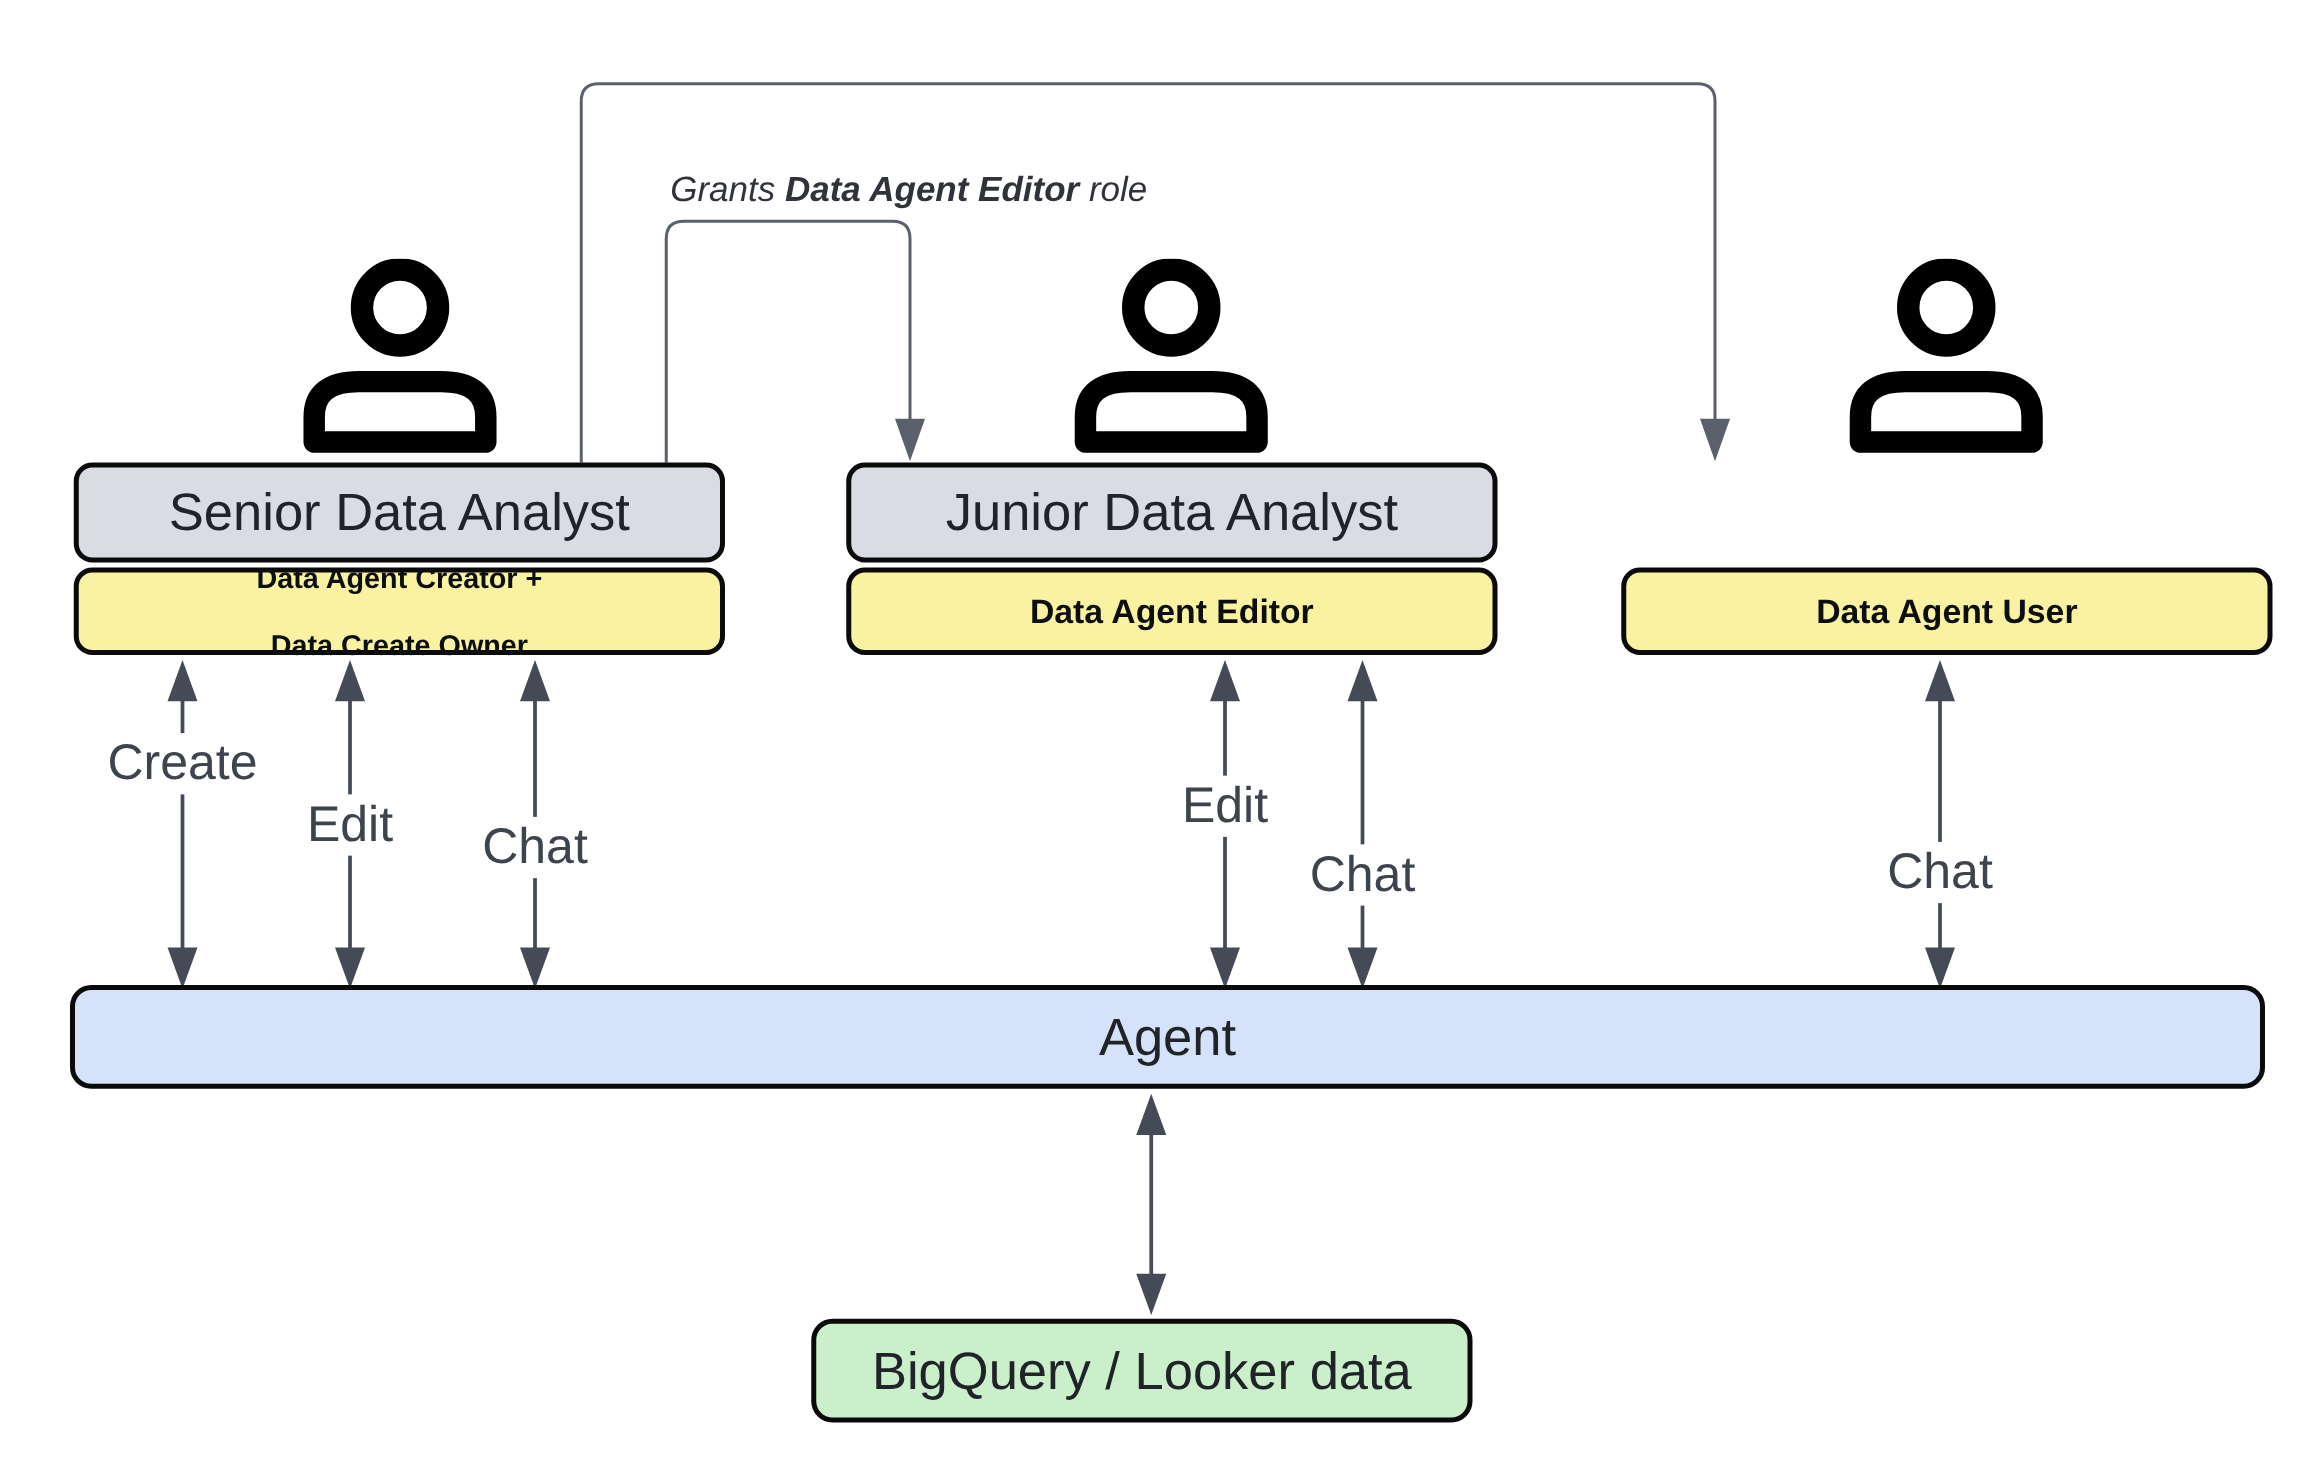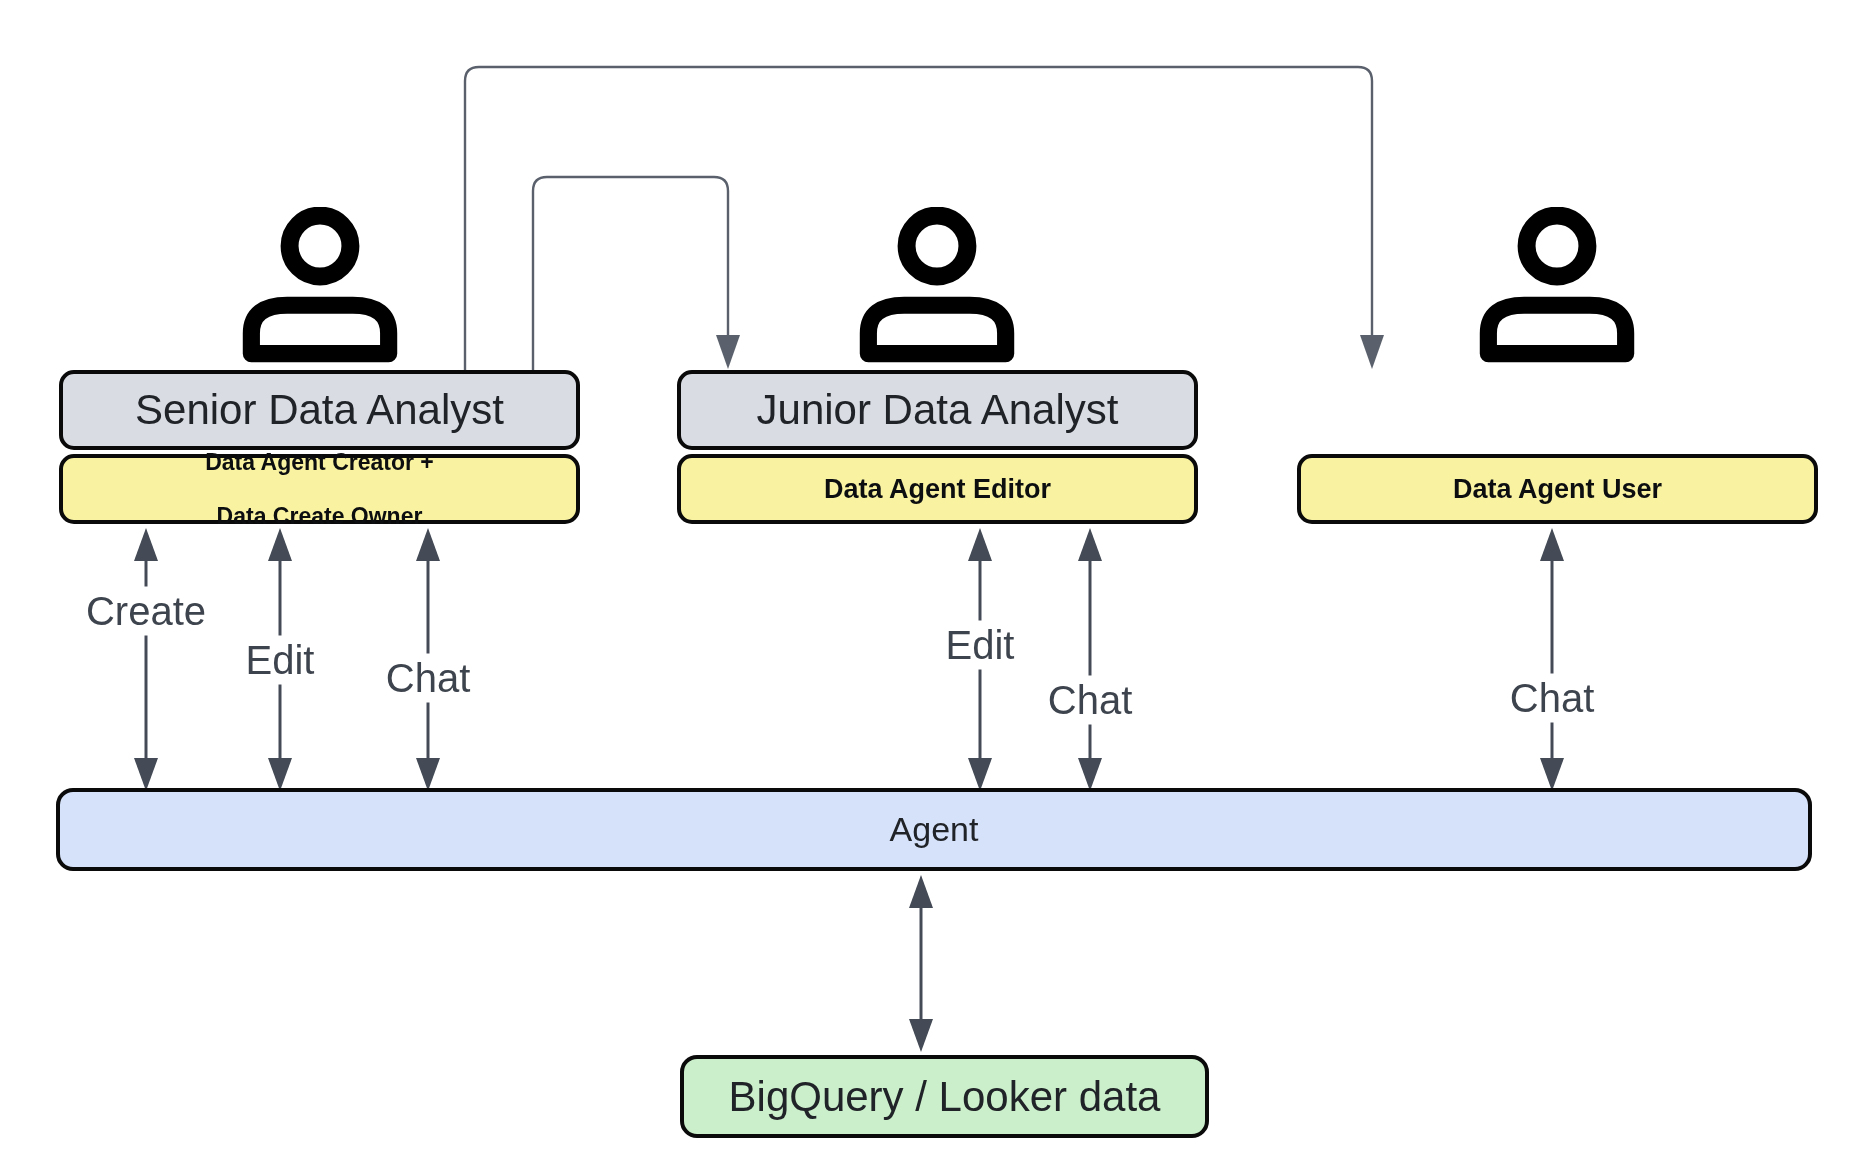--- a/index.html
+++ b/index.html
@@ -48,24 +48,24 @@
   .action-label{
     position:absolute;transform:translate(-50%,-50%);
     font-size:40px;color:var(--action-text);background:#ffffff;
     padding:2px 8px;white-space:nowrap;
   }
 
   #agent-bar{
     position:absolute;left:56px;top:788px;width:1756px;height:83px;box-sizing:border-box;
     background:var(--box-blue);border:4px solid var(--box-border);border-radius:17px;
     display:flex;align-items:center;justify-content:center;
-    font-size:34px;color:var(--title-text);
+    font-size:42px;color:var(--title-text);
   }
   #datastore-box{
-    position:absolute;left:680px;top:1055px;width:529px;height:83px;box-sizing:border-box;
+    position:absolute;left:649px;top:1055px;width:529px;height:83px;box-sizing:border-box;
     background:var(--box-green);border:4px solid var(--box-border);border-radius:17px;
     display:flex;align-items:center;justify-content:center;
     font-size:42px;color:var(--title-text);white-space:nowrap;
   }
 </style>
 </head>
 <body>
 
 <div id="canvas">
 
@@ -148,20 +148,23 @@
   <div class="card-role col-junior">
     <span class="role-line">Data Agent Editor</span>
 
   </div>
 
   <div class="card-role col-team">
     <span class="role-line">Data Agent User</span>
 
   </div>
 
+  <div class="grant-label" style="left:727px;top:152px;">
+    <span>Grants </span><b>Data Agent Editor</b><span> role</span>
+  </div>
 
   <div class="action-label" style="left:146px;top:611px;">Create</div>
   <div class="action-label" style="left:280px;top:660px;">Edit</div>
   <div class="action-label" style="left:428px;top:678px;">Chat</div>
   <div class="action-label" style="left:980px;top:645px;">Edit</div>
   <div class="action-label" style="left:1090px;top:700px;">Chat</div>
   <div class="action-label" style="left:1552px;top:698px;">Chat</div>
 
   <div id="agent-bar">Agent</div>
 

